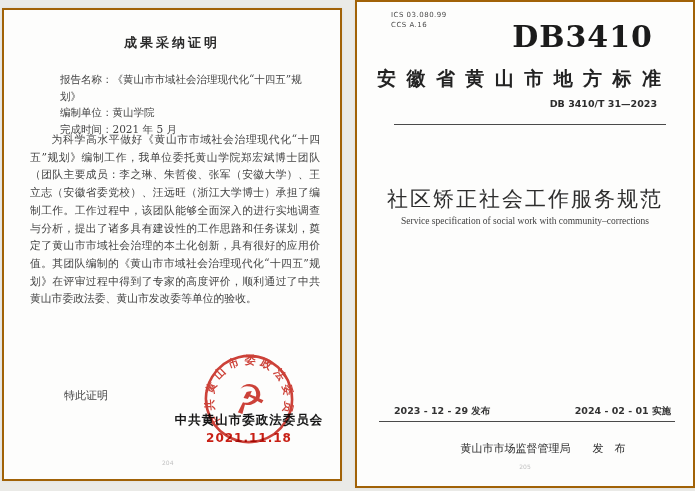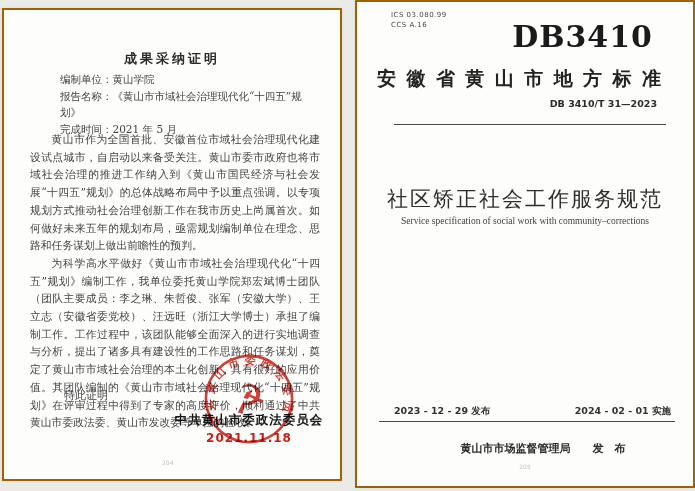--- a/index.html
+++ b/index.html
@@ -12,21 +12,21 @@
   }
   .page {
     position:absolute;
     background:#fdfdfc;
     border:2px solid #a16207;
     box-shadow:0 0 3px rgba(0,0,0,.06);
   }
   
   #left-page { left:2px; top:8px; width:340px; height:473px; }
   .lp-title {
-    position:absolute; top:40px; left:0; width:100%;
+    position:absolute; top:24px; left:0; width:100%;
     text-align:center; font-size:13px; font-weight:bold;
     letter-spacing:3px; color:#2a2a2a;
     font-family:"DejaVu Serif","Liberation Serif",serif;
   }
   .lp-meta {
     position:absolute; top:61px; left:56px; right:20px;
     font-size:10.5px; line-height:16.5px; color:#444;
     font-family:"DejaVu Serif","Liberation Serif",serif;
   }
   .lp-body {
@@ -99,42 +99,41 @@
     position:absolute; top:403px; left:37px; right:22px;
     display:flex; justify-content:space-between;
     font-size:9.5px; font-weight:bold; color:#333;
   }
   .rp-rule {
     position:absolute; top:419px; left:22px; right:18px;
     border-top:1.5px solid #4a4a4a;
   }
   .rp-pub {
     position:absolute; top:439px; left:0; width:100%;
-    text-align:center; font-size:11px; font-weight:bold; color:#2d2d2d;padding-left:36px;
+    text-align:center; font-size:11px; font-weight:normal; color:#2d2d2d;padding-left:36px;
   }
   .rp-pagenum {
     position:absolute; top:461px; left:0; width:100%;
     text-align:center; font-size:6px; color:#c2c2c2;
   }
 </style>
 </head>
 <body>
 
 <div id="left-page" class="page">
 
   <div class="lp-title">成果采纳证明</div>
 
   <div class="lp-meta">
+    <div>报告名称：《黄山市市域社会治理现代化“十四五”规划》</div>
     <div>编制单位：黄山学院</div>
-    <div>报告名称：《黄山市市域社会治理现代化“十四五”规划》</div>
     <div>完成时间：2021 年 5 月</div>
   </div>
 
   <div class="lp-body">
-    <p>黄山市作为全国首批、安徽首位市域社会治理现代化建设试点城市，自启动以来备受关注。黄山市委市政府也将市域社会治理的推进工作纳入到《黄山市国民经济与社会发展“十四五”规划》的总体战略布局中予以重点强调。以专项规划方式推动社会治理创新工作在我市历史上尚属首次。如何做好未来五年的规划布局，亟需规划编制单位在理念、思路和任务谋划上做出前瞻性的预判。</p>
     <p>为科学高水平做好《黄山市市域社会治理现代化“十四五”规划》编制工作，我单位委托黄山学院郑宏斌博士团队（团队主要成员：李之琳、朱哲俊、张军（安徽大学）、王立志（安徽省委党校）、汪远旺（浙江大学博士）承担了编制工作。工作过程中，该团队能够全面深入的进行实地调查与分析，提出了诸多具有建设性的工作思路和任务谋划，奠定了黄山市市域社会治理的本土化创新，具有很好的应用价值。其团队编制的《黄山市市域社会治理现代化“十四五”规划》在评审过程中得到了专家的高度评价，顺利通过了中共黄山市委政法委、黄山市发改委等单位的验收。</p>
   </div>
 
   <div class="lp-closing">特此证明</div>
 
   <div class="sig-org">中共黄山市委政法委员会</div>
   <div class="sig-date">2021.11.18</div>
 
   <svg class="seal" viewBox="0 0 94 94">
     <circle cx="47" cy="47" r="43" fill="none" stroke="#c8271d" stroke-width="2.6"></circle>

